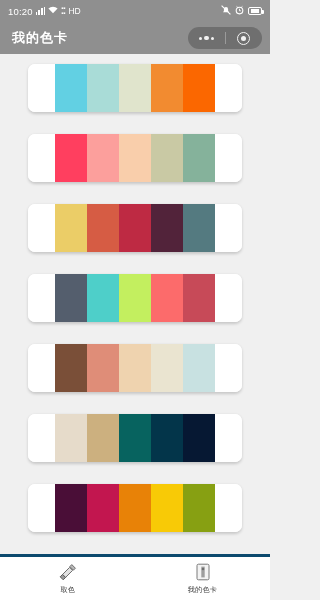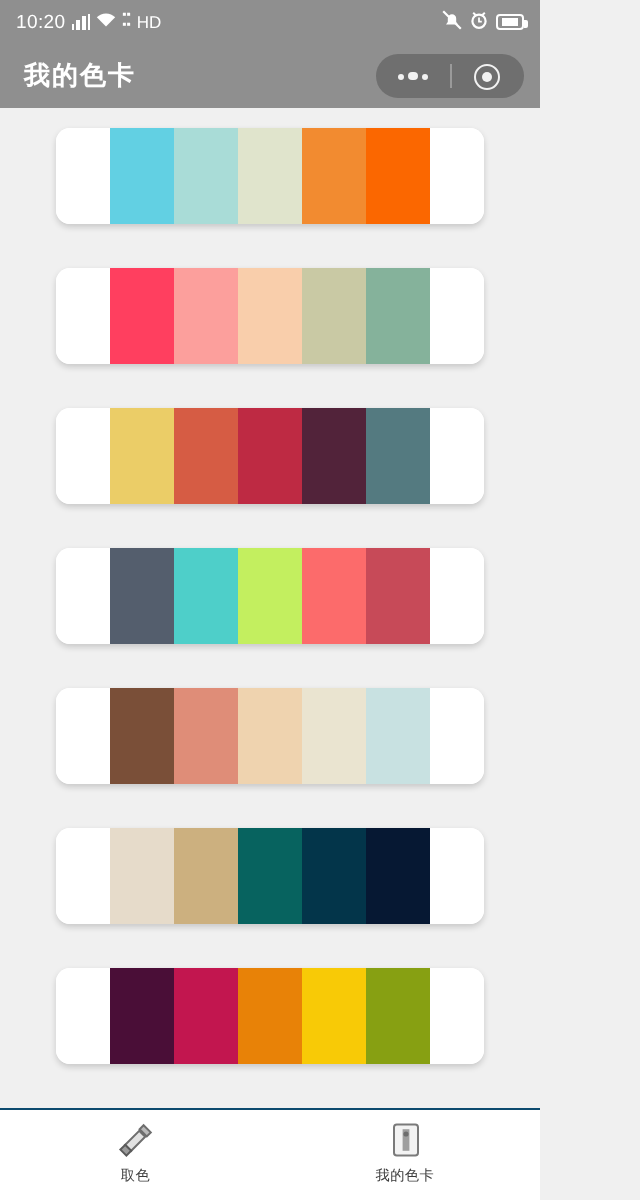--- a/index.html
+++ b/index.html
@@ -107,21 +107,21 @@
   .card-pad{ width:27px; flex:0 0 27px; background:#fff; }
   .swatches{ flex:1; display:flex; }
   .swatch{ flex:1; height:100%; }
 
   
   #bottom-nav{
     position:absolute;
     left:0;right:0;bottom:0;
     height:46px;
     background:#ffffff;
-    border-top:1px solid #0c4a6e;
+    border-top:3px solid #0c4a6e;
     display:flex;
     align-items:flex-start;
     padding-top:4px;
     z-index:6;
   }
   .nav-item{
     flex:1;
     display:flex;
     flex-direction:column;
     align-items:center;

